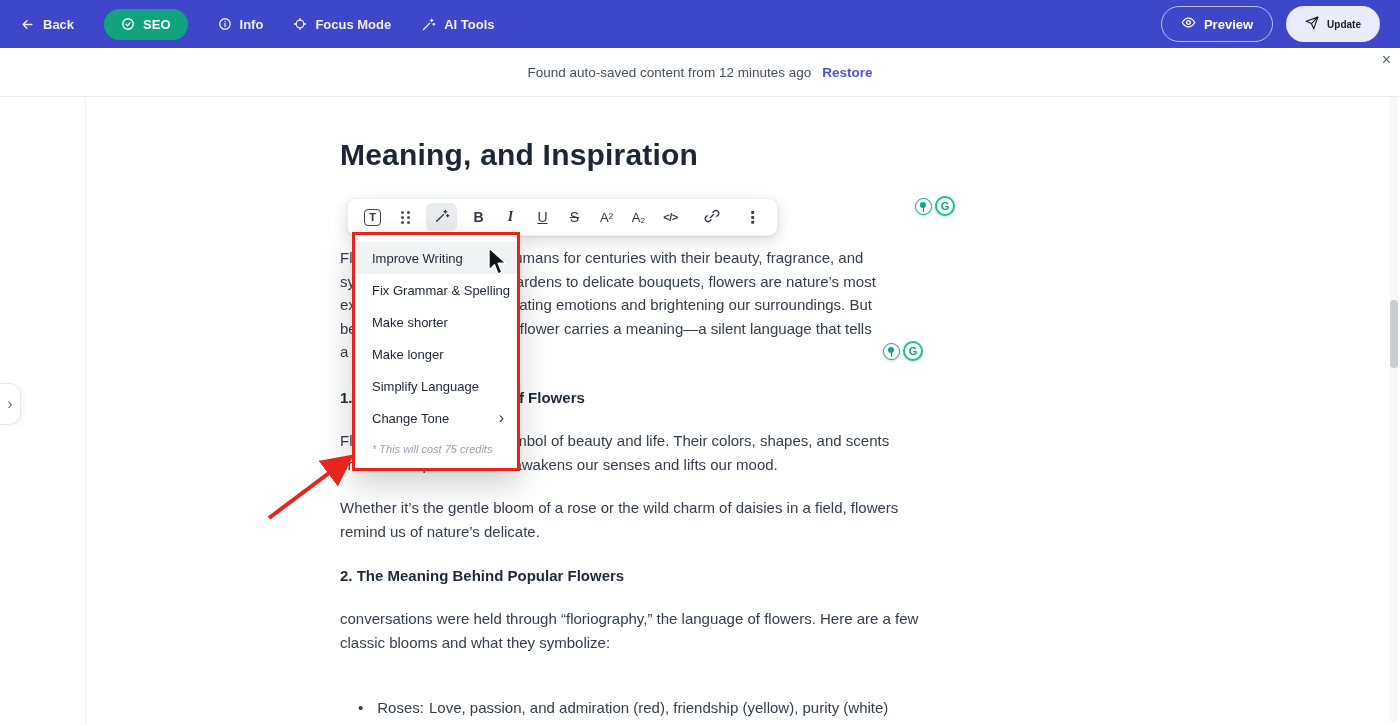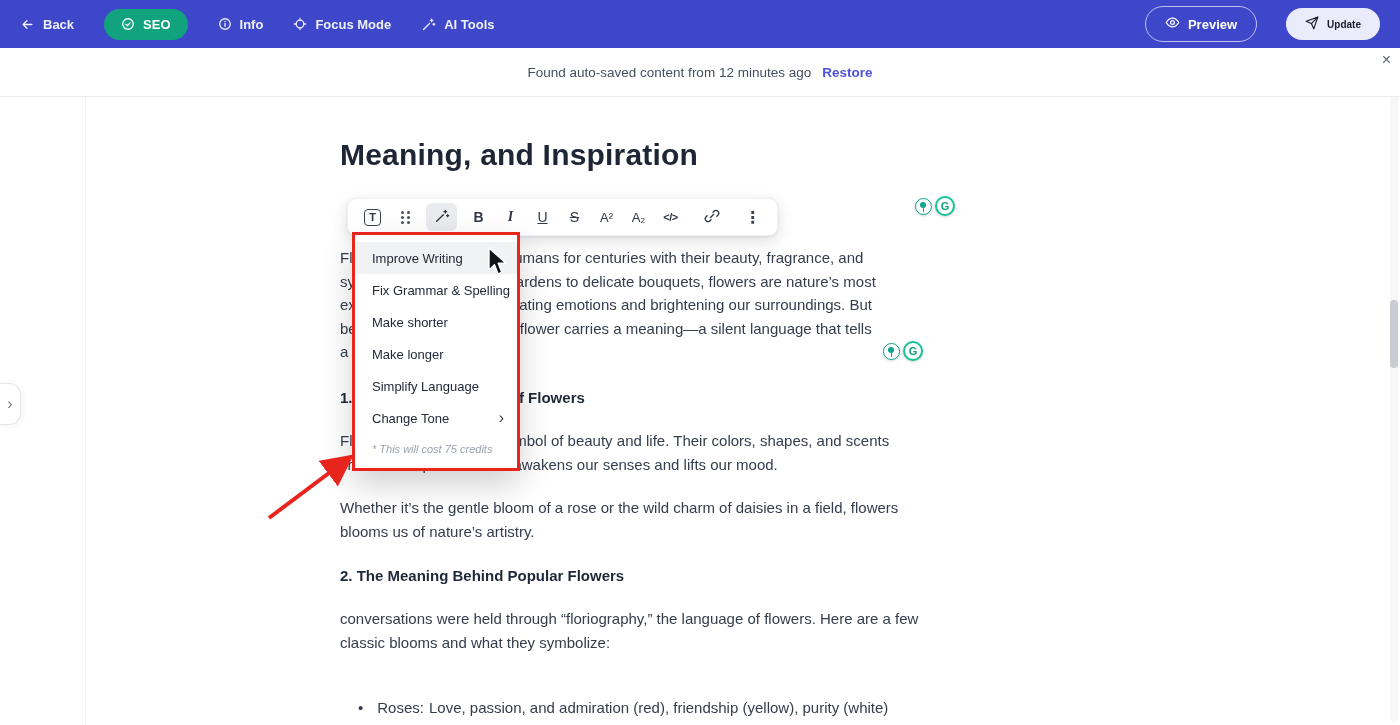--- a/index.html
+++ b/index.html
@@ -15,21 +15,21 @@
     background:#3e46c9; display:flex; align-items:center; padding:0 20px; z-index:40;
   }
   .tb-left { display:flex; align-items:center; gap:30px; }
   .tb-item {
     display:flex; align-items:center; gap:8px; font-size:13px; font-weight:600;
     color:#eef0ff; background:none; border:none; cursor:pointer;
     font-family:inherit;
   }
   .tb-item svg { display:block; }
   .seo-pill { background:#10a37e; padding:8px 17px; border-radius:17px; color:#fff; }
-  .tb-right { margin-left:auto; display:flex; align-items:center; gap:29px; }
+  .tb-right { margin-left:auto; display:flex; gap:13px; }
   .preview-btn {
     display:flex; align-items:center; gap:8px; font-size:13px; font-weight:600;
     color:#fff; border:1px solid rgba(255,255,255,.65); background:transparent;
     padding:8px 19px; border-radius:18px; cursor:pointer; font-family:inherit;
   }
   .update-btn {
     display:flex; align-items:center; gap:8px; font-size:10px; font-weight:600;
     color:#161b2e; border:none; background:#ebecfb; padding:8px 19px;
     border-radius:18px; cursor:pointer; font-family:inherit;
   }
@@ -240,21 +240,21 @@
 
 <div class="heading" style="top:389px;">1. The Timeless Beauty of Flowers</div>
 
 <div class="para" style="top:429px;">
   <div class="tline">Flowers are a universal symbol of beauty and life. Their colors, shapes, and scents</div>
   <div class="tline">create an experience that awakens our senses and lifts our mood.</div>
 </div>
 
 <div class="para" style="top:496px;">
   <div class="tline">Whether it’s the gentle bloom of a rose or the wild charm of daisies in a field, flowers</div>
-  <div class="tline">blooms us of nature’s artistry.</div>
+  <div class="tline">remind us of nature’s delicate.</div>
 </div>
 
 <div class="heading" style="top:567px;">2. The Meaning Behind Popular Flowers</div>
 
 <div class="para" style="top:607px;">
   <div class="tline">conversations were held through “floriography,” the language of flowers. Here are a few</div>
   <div class="tline">classic blooms and what they symbolize:</div>
 </div>
 
 <div class="bullet-line">

